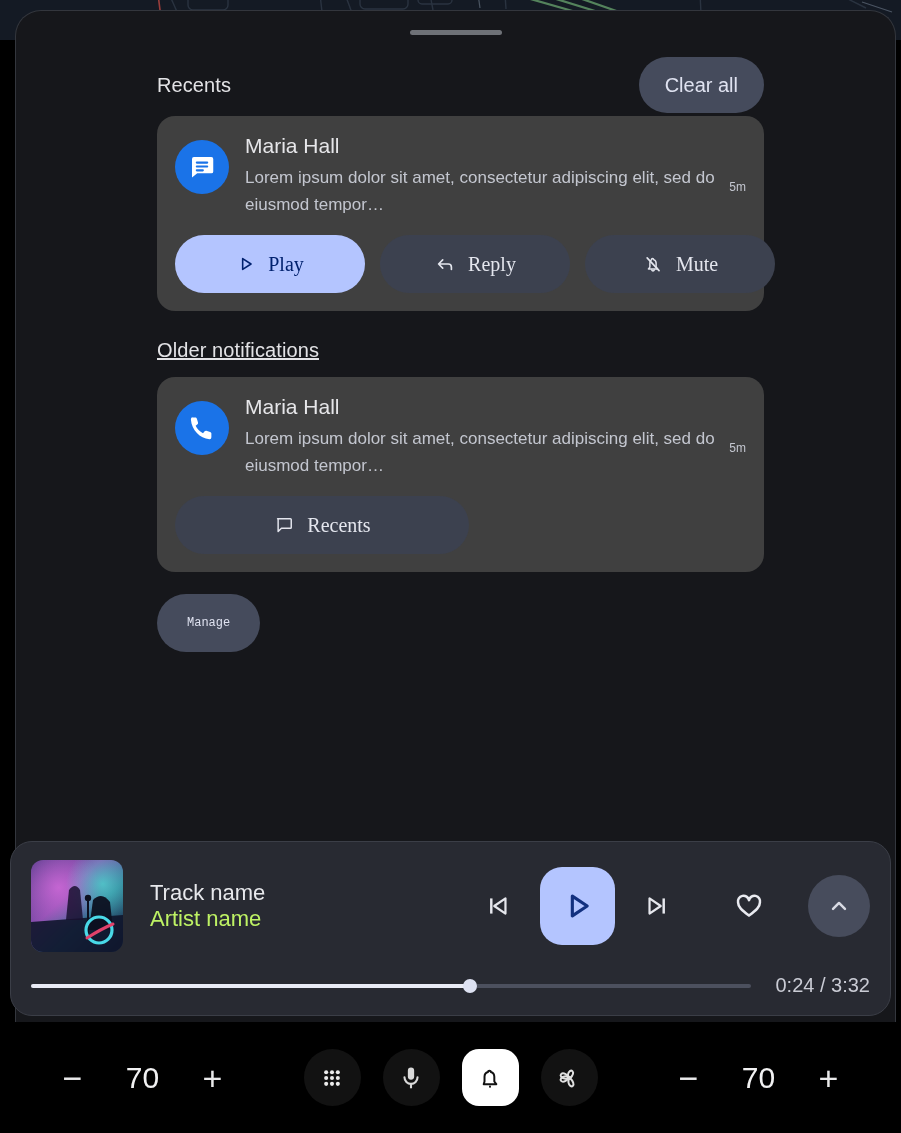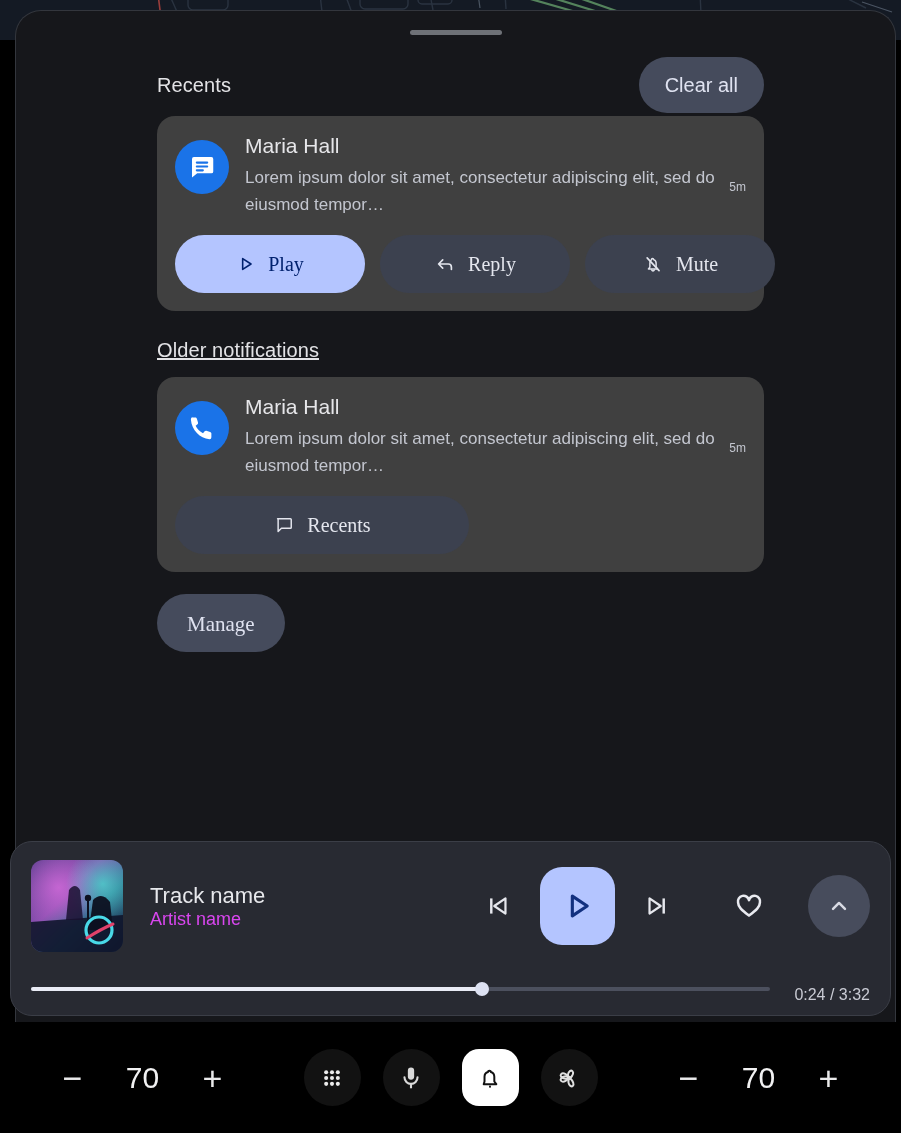--- a/index.html
+++ b/index.html
@@ -82,41 +82,41 @@
   .action-btn.primary { background: #b4c5ff; color: #00216e; }
   .action-btn.secondary { background: #3c414f; color: #e4e6ee; }
   .act-play { flex: 0 0 190px; }
   .act-reply { flex: 0 0 190px; }
   .act-mute { flex: 0 0 190px; }
   .act-call { flex: 0 0 294px; }
   .act-message { flex: 0 0 294px; }
 
   #manage-button {
     margin-top: 22px; background: #454b5c; color: #dfe2f0;
-    font-size: 21px; border: none; border-radius: 30px;
+    font-size: 12px; border: none; border-radius: 30px;
     height: 58px; padding: 18px 30px; cursor: pointer;
-    font-family: Liberation Serif, serif;
+    font-family: Liberation Mono, monospace;
   }
 
   
   #media-player {
     position: absolute; left: 10px; top: 841px;
     width: 881px; height: 175px;
     background: #282a32; border: 1px solid #3b3e47;
     border-radius: 22px;
     padding: 18px 20px 0 20px;
   }
   #media-row { display: flex; align-items: center; height: 92px; }
   #album-art {
     width: 92px; height: 92px; border-radius: 12px; overflow: hidden;
     flex: 0 0 auto; position: relative;
   }
   #media-meta { margin-left: 27px; flex: 1 1 auto; min-width: 0; }
   #track-name { font-size: 22px; color: #e7e8ec; }
-  #artist-name { font-size: 18px; color: #d946ef; }
+  #artist-name { font-size: 22px; color: #bef264; }
   #media-controls { display: flex; align-items: center; gap: 0; flex: 0 0 auto; }
   .media-btn {
     background: none; border: none; cursor: pointer;
     display: flex; align-items: center; justify-content: center;
   }
   #prev-button, #next-button { width: 62px; height: 62px; }
   #play-button {
     width: 75px; height: 78px; border-radius: 22px; background: #b4c5ff;
     margin: 0 11px;
   }
@@ -132,23 +132,22 @@
   }
   #progress-fill {
     position: absolute; left: 0; top: 0; height: 4px; border-radius: 2px;
     background: #e9ebf5;
   }
   #progress-thumb {
     position: absolute; top: 50%; width: 14px; height: 14px; border-radius: 50%;
     background: #dde1f2; transform: translate(-50%, -50%);
   }
   #time-label {
-    flex: 0 0 auto; margin-left: 24px; font-size: 16px; color: #c9cbd4;
+    flex: 0 0 auto; margin-left: 24px; font-size: 20px; color: #c9cbd4;
     font-family: "Liberation Sans", sans-serif;
-    margin-top: 12px;
   }
 
   
   #bottom-bar {
     position: absolute; left: 0; top: 1022px; width: 901px; height: 111px;
     background: #000; display: flex; align-items: center;
   }
   .vol-group {
     display: flex; align-items: center; justify-content: center;
     width: 285px; gap: 0;

